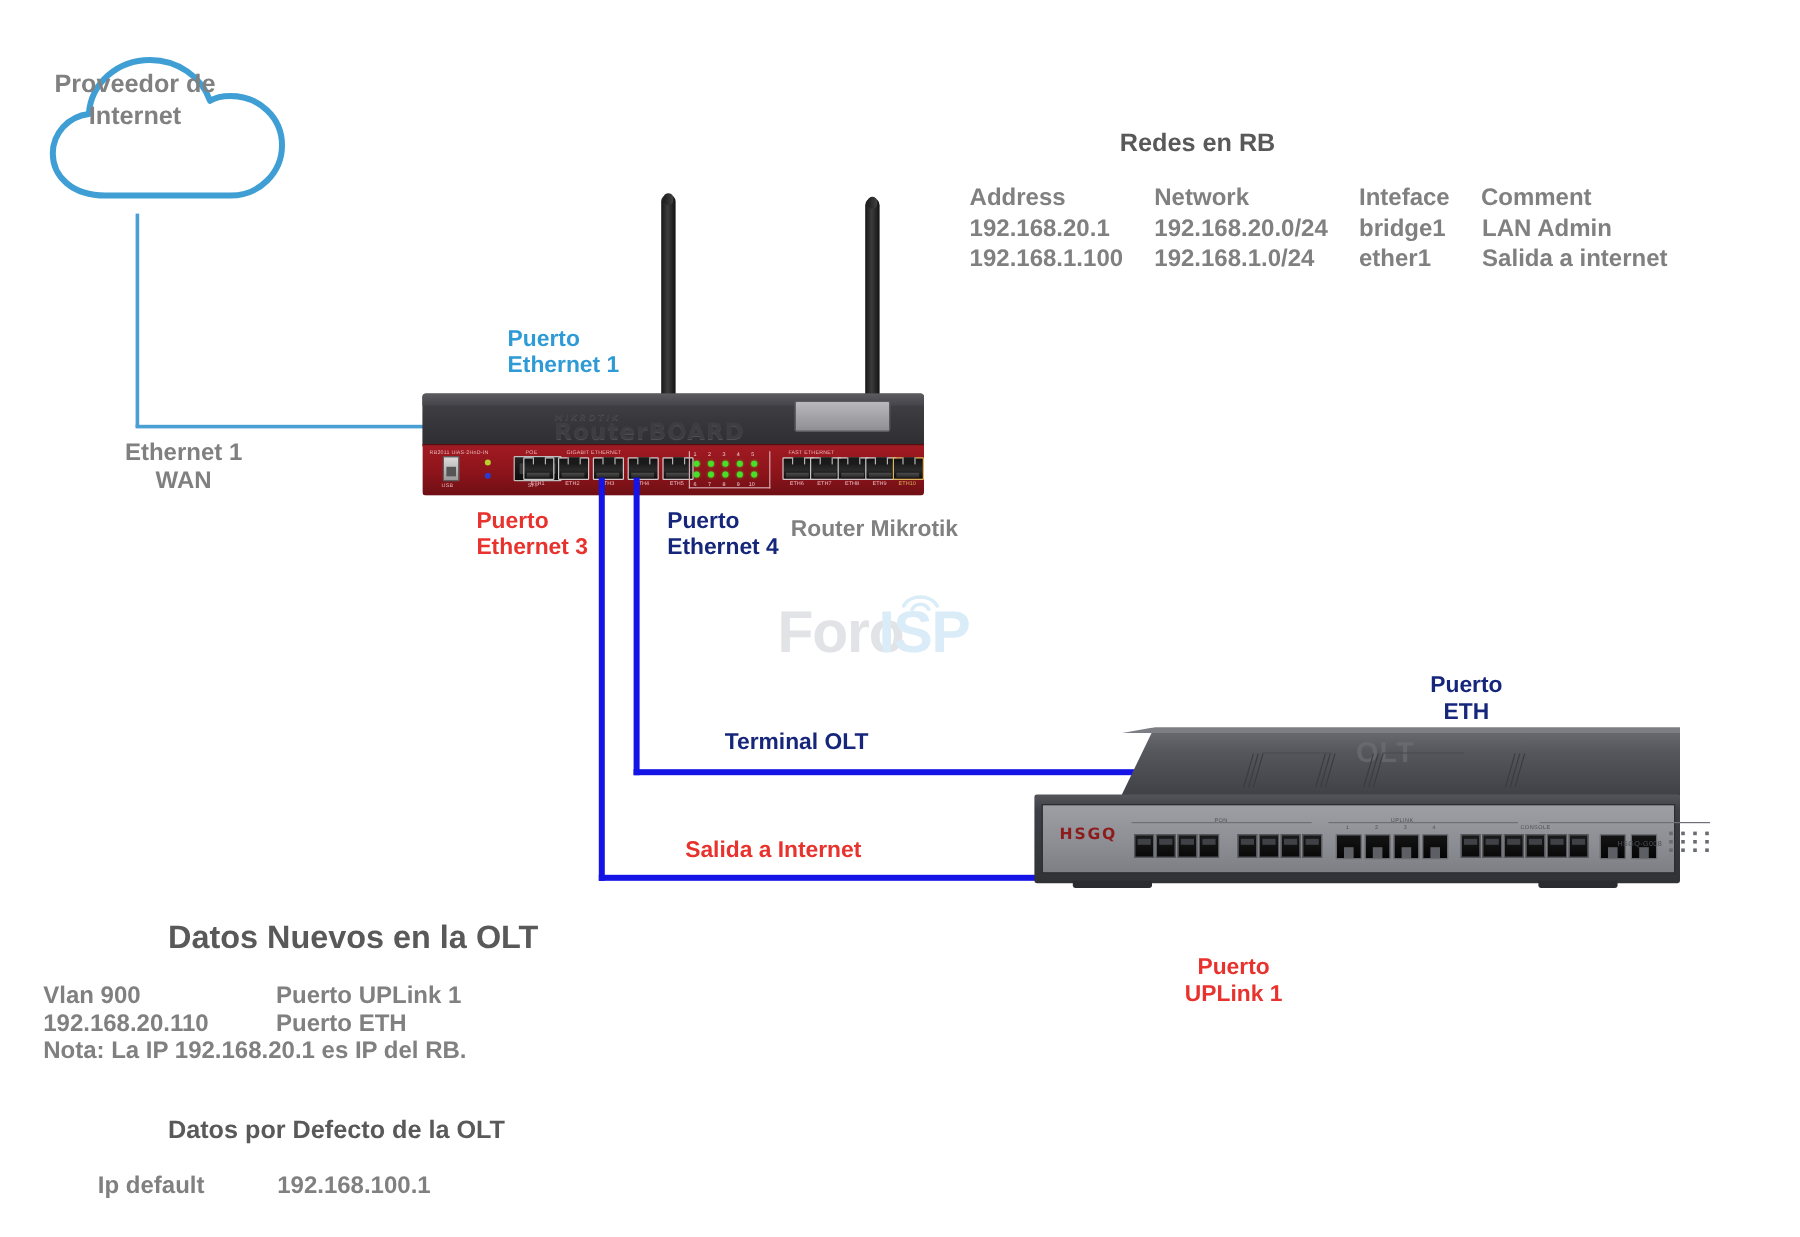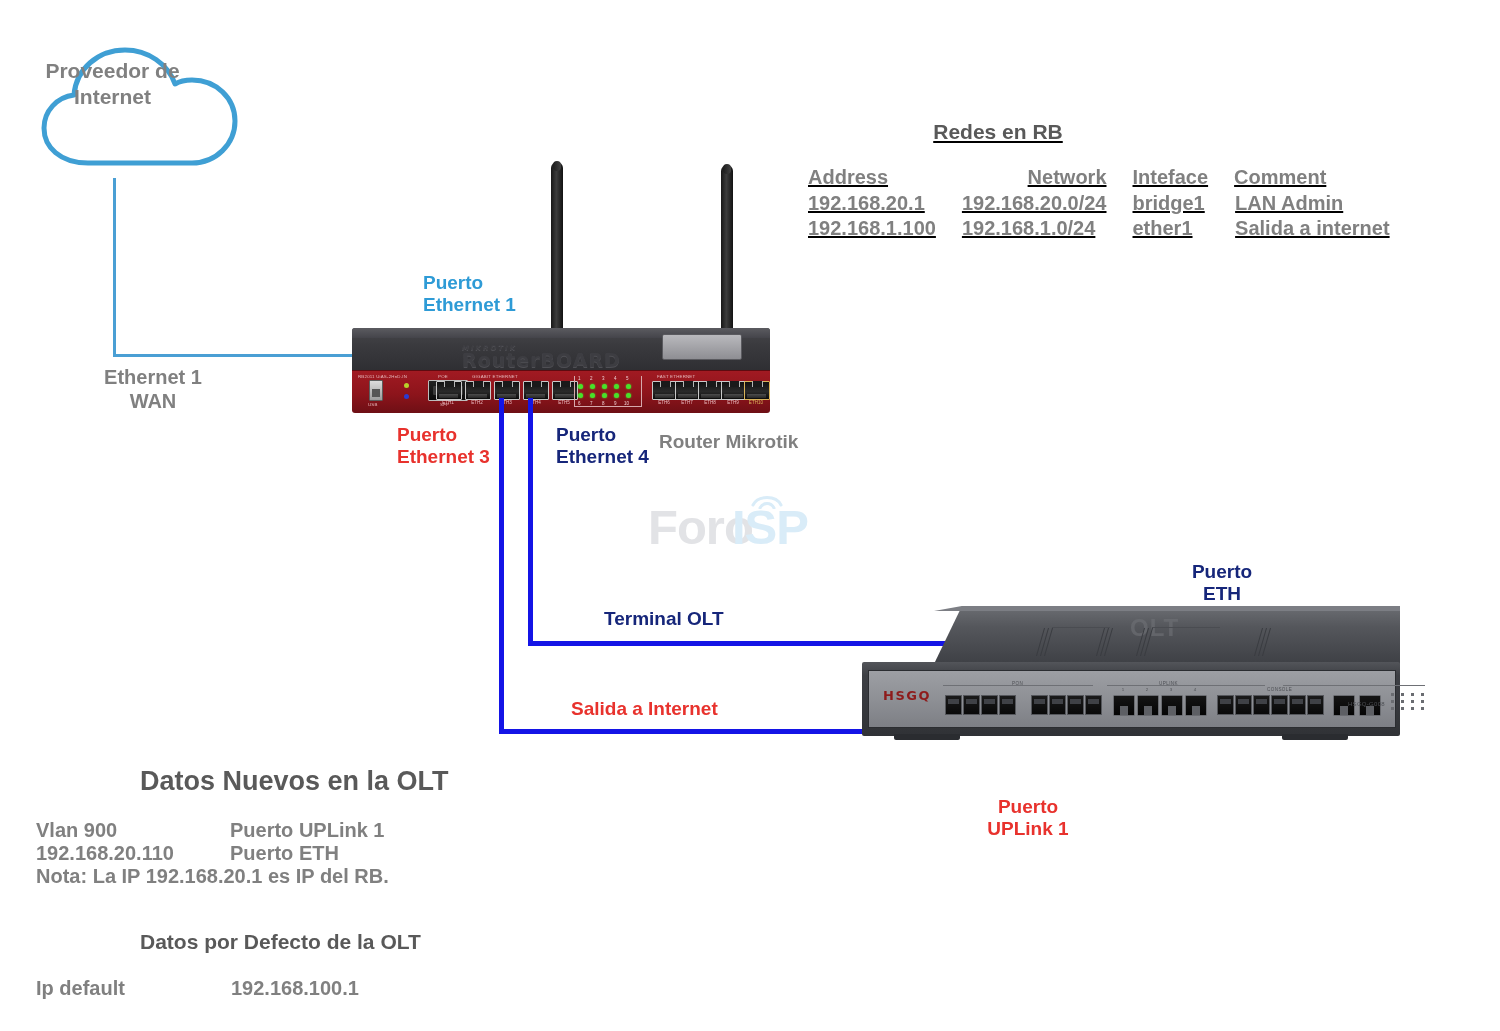--- a/index.html
+++ b/index.html
@@ -395,28 +395,28 @@
 
       <div class="olt-model">HSGQ-G008</div>
     </div>
     <div class="olt-feet" style="left:32px;width:66px;"></div>
     <div class="olt-feet" style="left:420px;width:66px;"></div>
   </div>
 
   <div class="abs txt red-bold" style="left:978px;top:786px;font-size:19px;text-align:center;width:100px;">Puerto
 UPLink 1</div>
 
-  <div class="abs" style="left:808px;top:110px;width:690px;text-decoration:underline;">
+  <div class="abs" style="left:808px;top:98px;width:690px;">
     <div style="text-align:center;width:380px;font-size:21px;" class="gray-head">Redes en RB</div>
 
     <table style="border-collapse:collapse;margin-top:22px;font-size:20px;">
       <thead>
         <tr>
           <th style="text-align:left;padding:0 26px 2px 0;" class="gray-bold">Address</th>
-          <th style="text-align:right;padding:0 26px 2px 0;" class="gray-bold">Network</th>
+          <th style="text-align:left;padding:0 26px 2px 0;" class="gray-bold">Network</th>
           <th style="text-align:left;padding:0 26px 2px 0;" class="gray-bold">Inteface</th>
           <th style="text-align:left;padding:0 0 2px 0;" class="gray-bold">Comment</th>
         </tr>
       </thead>
       <tbody>
         <tr>
           <td style="padding:0 26px 0 0;" class="gray-bold">192.168.20.1</td>
           <td style="padding:0 26px 0 0;" class="gray-bold">192.168.20.0/24</td>
           <td style="padding:0 26px 0 0;" class="gray-bold">bridge1</td>
           <td class="gray-bold">LAN Admin</td>
@@ -449,20 +449,20 @@
     </tbody>
       </table>
     <div class="gray-bold" style="font-size:20px;">Nota: La IP 192.168.20.1 es IP del RB.</div>
   </div>
 
   <div class="abs" style="left:36px;top:920px;width:700px;">
     <div class="gray-head" style="font-size:21px;padding-left:104px;">Datos por Defecto de la OLT</div>
     <table style="border-collapse:collapse;font-size:20px;margin-top:22px;">
       <tbody>
           <tr>
-        <td style="padding:0 14px 0 0;width:180px;" class="gray-bold">Ip default</td>
+        <td style="padding:0 14px 0 0;width:180px;text-align:center;" class="gray-bold">Ip default</td>
         <td class="gray-bold">192.168.100.1</td>
       </tr>
     </tbody>
       </table>
   </div>
 
 </div>
 
 </body></html>

